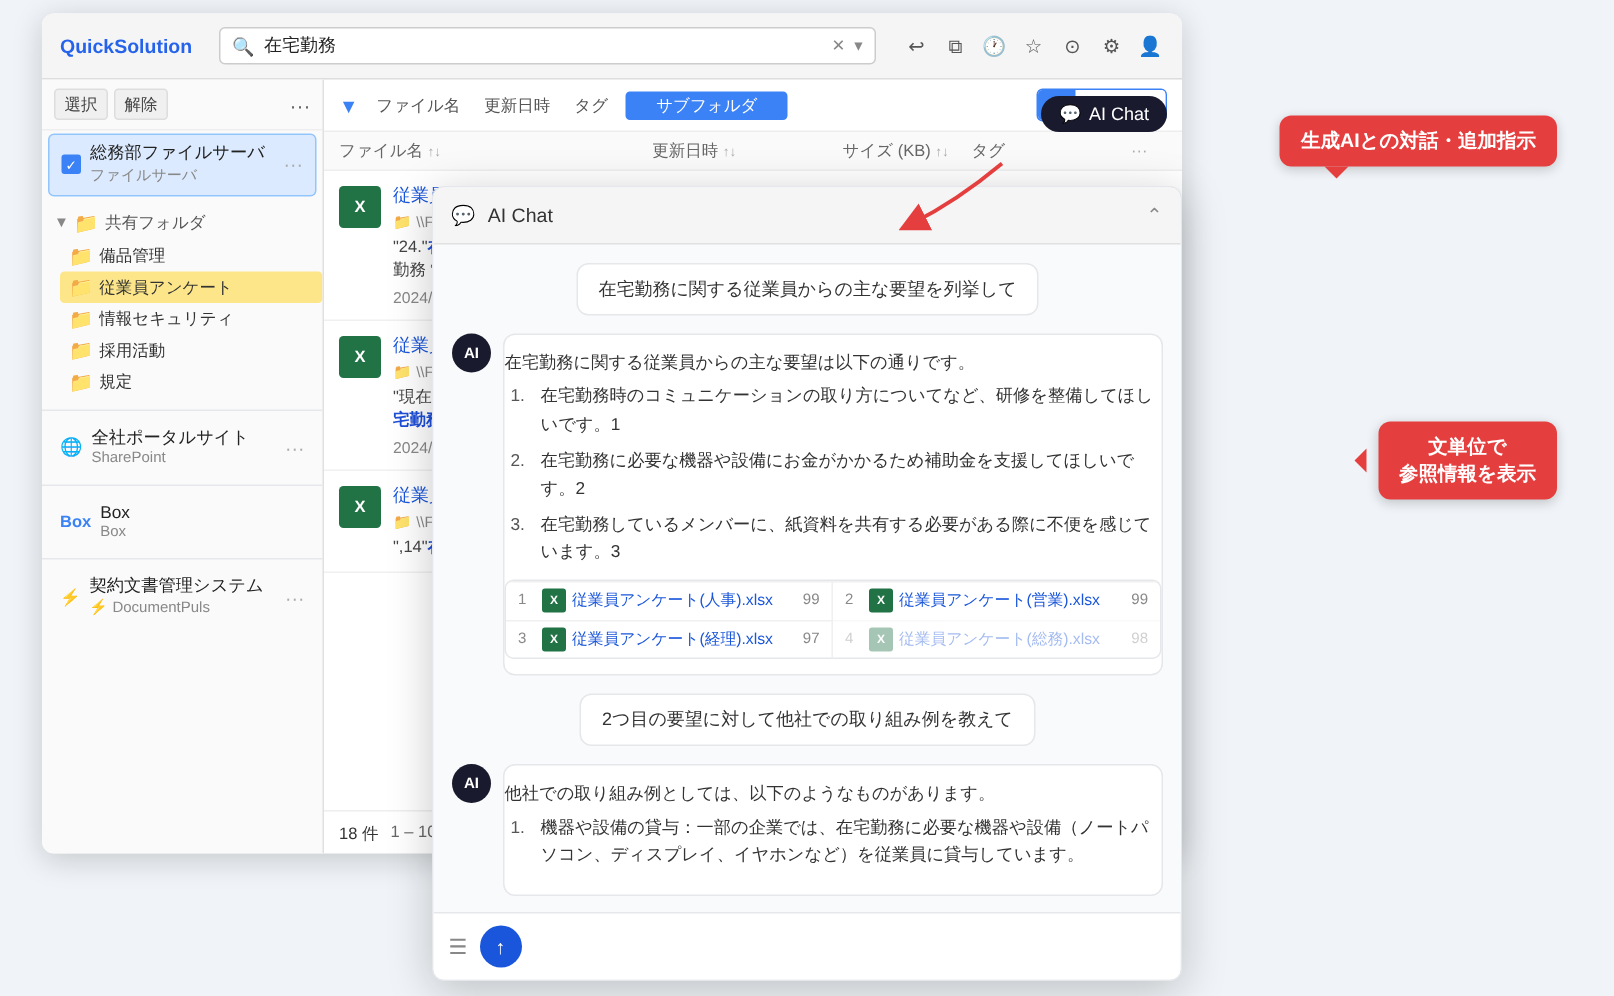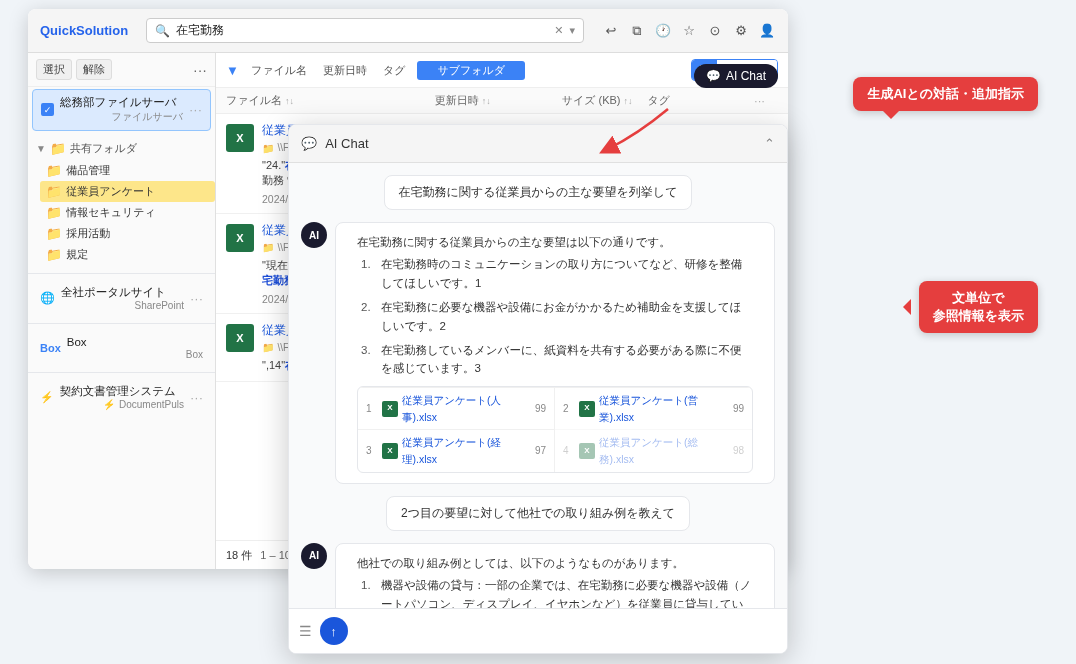--- a/index.html
+++ b/index.html
@@ -150,21 +150,21 @@
       font-size: 11.5px;
     }
     .sidebar-item.active {
       background: #dbeafe;
       border: 1px solid #93c5fd;
     }
     .folder-icon { color: #f5a623; font-size: 13px; }
     .folder-icon.blue { color: #3b82f6; }
     .server-icon { color: #6b7280; font-size: 12px; }
     .sidebar-item-label { color: #222; font-size: 11.5px; line-height: 1.2; }
-    .sidebar-item-sublabel { color: #888; font-size: 10px; text-align: right; }
+    .sidebar-item-sublabel { color: #888; font-size: 10px; }
     .sidebar-item-content { display: flex; flex-direction: column; flex: 1; }
     .sidebar-item-more { color: #aaa; font-size: 13px; margin-left: auto; cursor: pointer; }
     .sidebar-checkbox {
       width: 13px;
       height: 13px;
       border: 2px solid #3b82f6;
       background: #3b82f6;
       border-radius: 2px;
       display: flex;
       align-items: center;
@@ -408,21 +408,21 @@
       justify-content: center;
       color: #fff;
       font-size: 10px;
       font-weight: 700;
       flex-shrink: 0;
     }
     .ai-bubble {
       background: #fff;
       border: 1px solid #e5e7eb;
       border-radius: 8px;
-      padding: 10px 21px;
+      padding: 10px 0;
       font-size: 11.5px;
       color: #333;
       line-height: 1.6;
       flex: 1;
     }
     .ai-bubble p { margin-bottom: 4px; }
     .ai-bubble .numbered-list { padding-left: 4px; }
     .ai-bubble .numbered-item { margin-bottom: 6px; display: flex; gap: 4px; }
     .ai-bubble .item-num { color: #555; font-weight: 500; min-width: 16px; }
 

